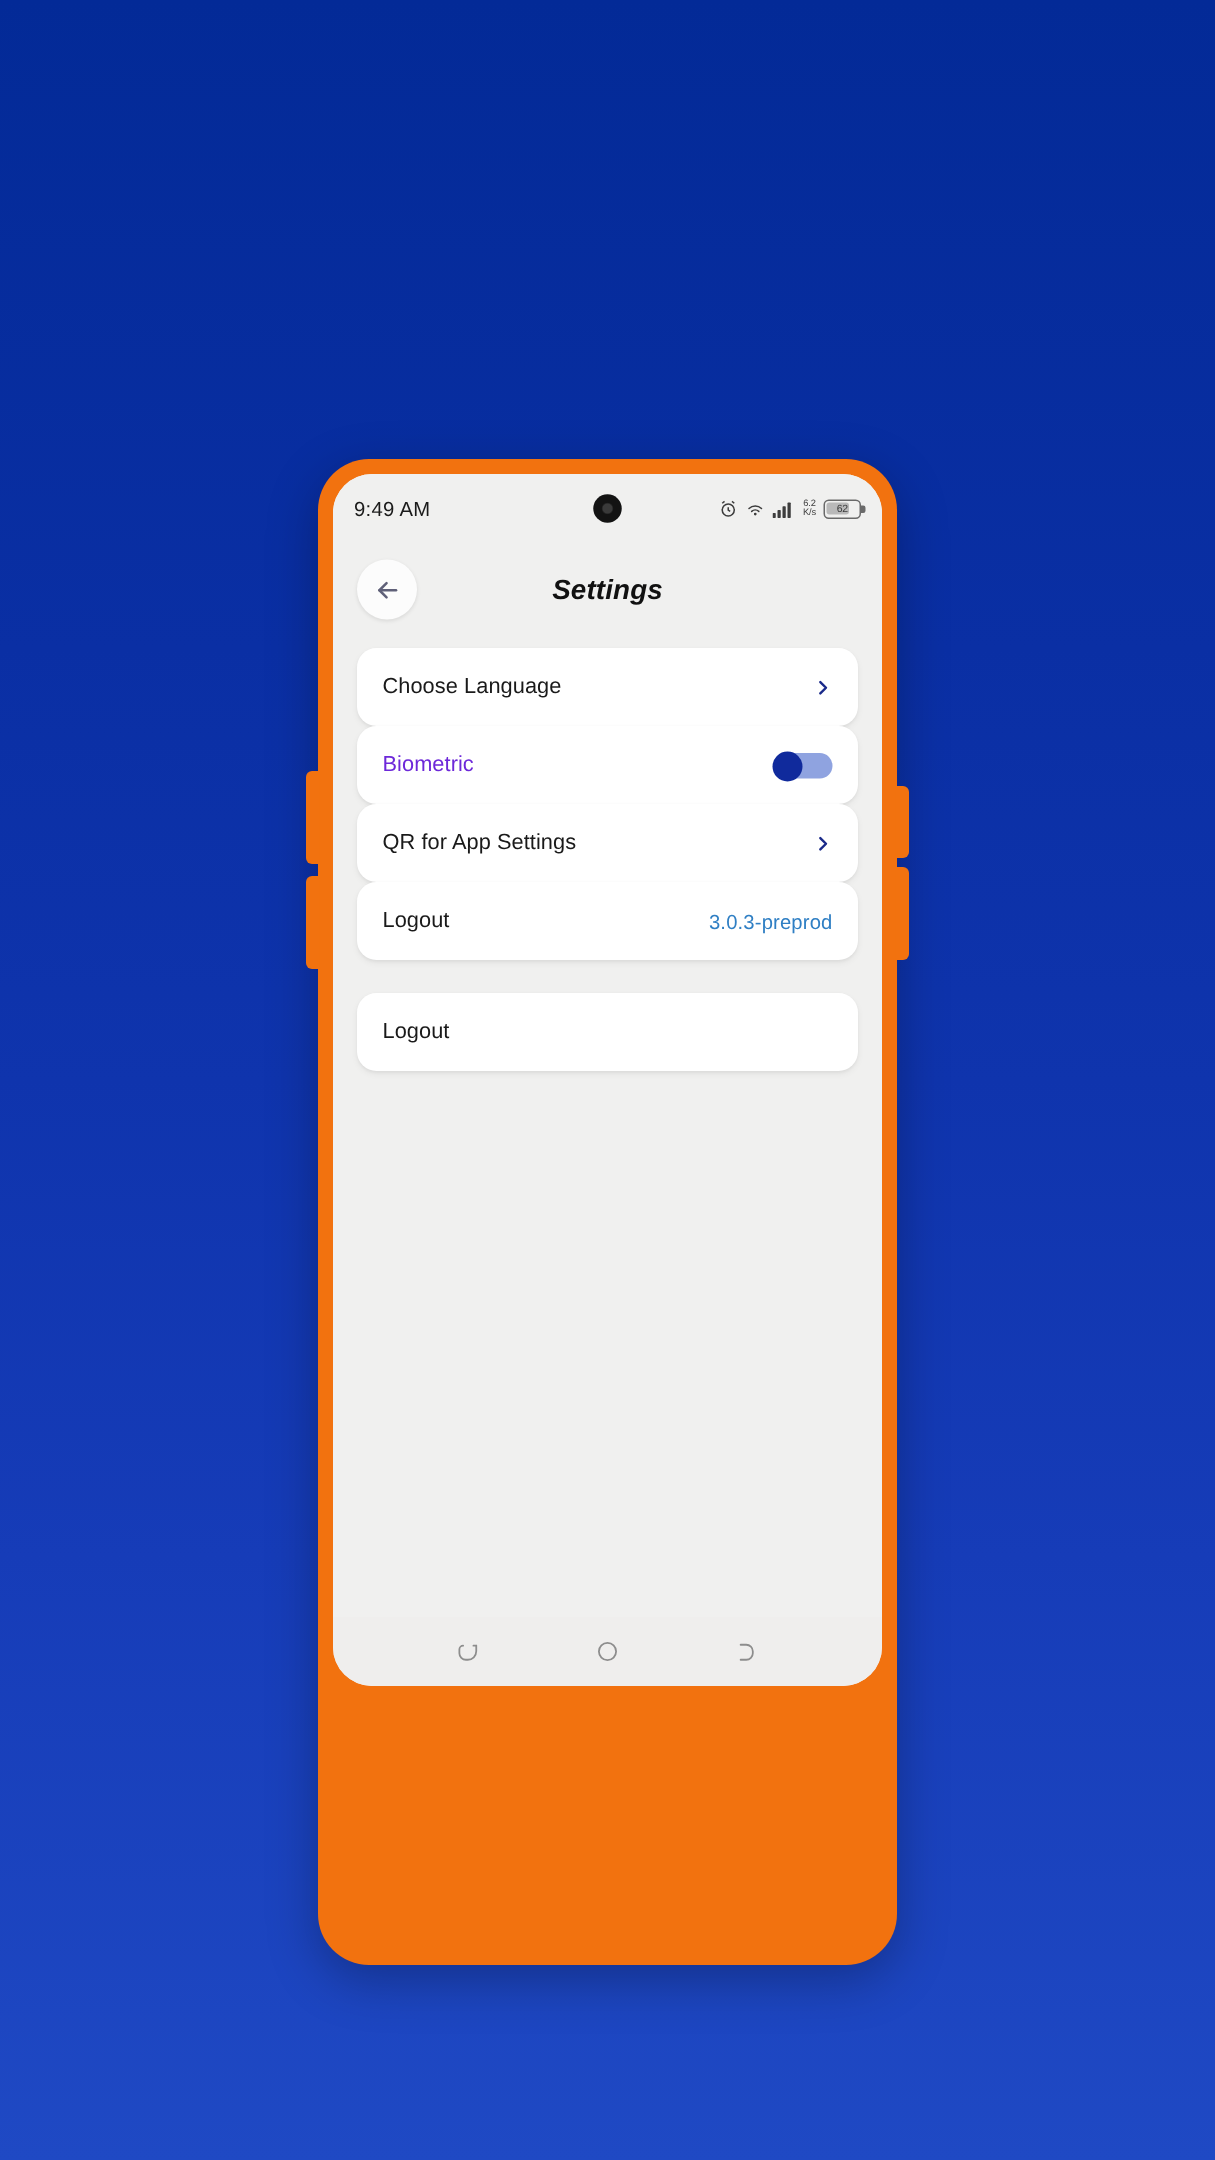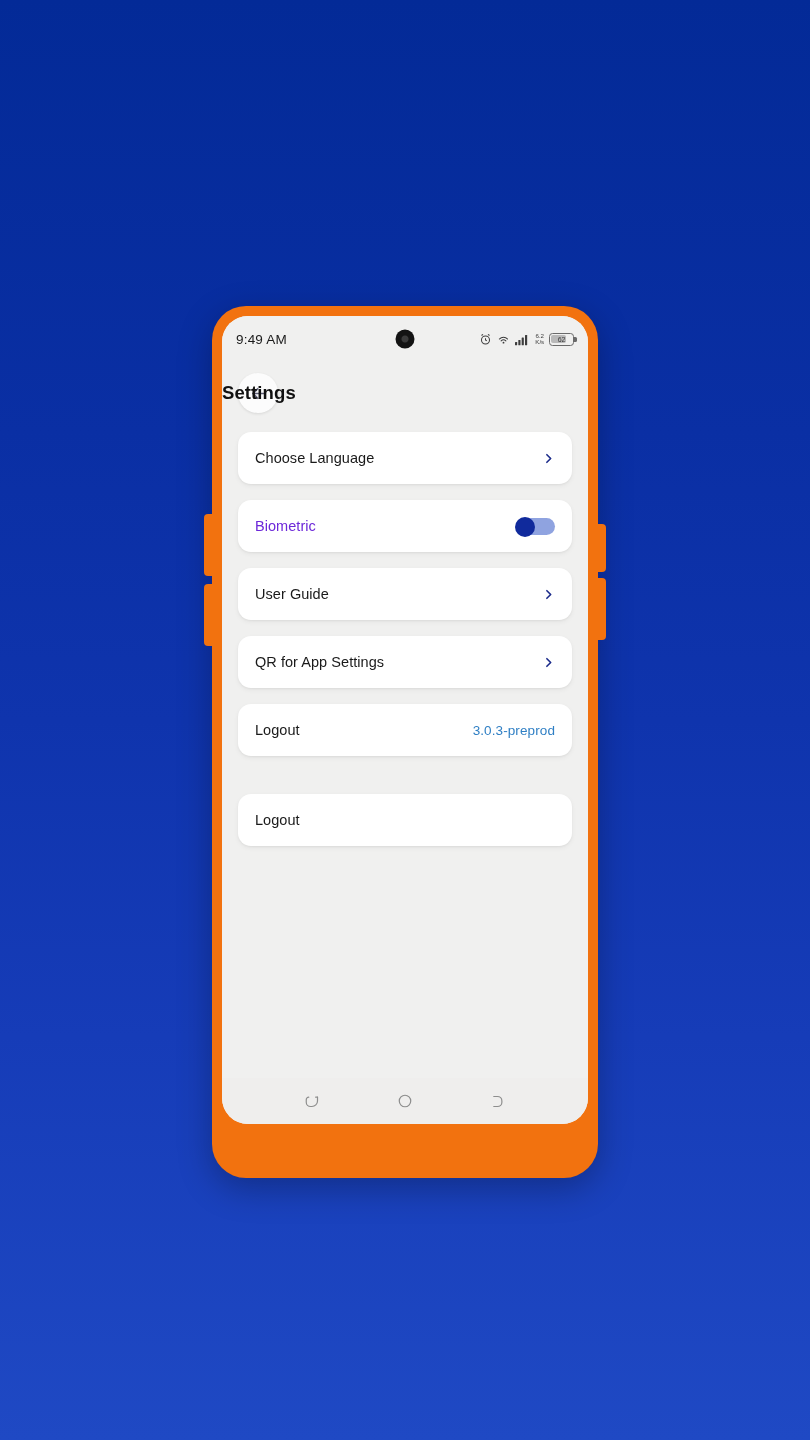--- a/index.html
+++ b/index.html
@@ -15,21 +15,21 @@
         #0f34ad 50%,
         #163cb8 72%,
         #1f49c4 100%);
     position:relative;
   }
 
   
   .phone-wrap {
     position:absolute;
     left:212px; top:306px;
-    width:386px; height:872px;
+    width:386px; height:1004px;
   }
   .phone-frame {
     position:absolute; inset:0;
     background:#f2720f;
     border-radius:34px;
     box-shadow:0 10px 34px rgba(0,0,0,0.28);
   }
   
   .btn-nub {
     position:absolute;
@@ -126,34 +126,35 @@
     width:40px; height:40px;
     border-radius:50%;
     background:#fcfcfc;
     display:flex; align-items:center; justify-content:center;
     box-shadow:0 1px 3px rgba(0,0,0,0.10);
     cursor:pointer;
   }
   .page-title {
     position:absolute;
     left:0; right:0;
-    text-align:left;
+    text-align:center;
     font-size:18.5px;
     font-weight:bold;
     color:#111;
     letter-spacing:.1px;
     pointer-events:none;
+    font-style:italic;
   }
 
   
   .list {
     flex:1 1 auto;
     padding:8px 16px 0 16px;
     display:flex; flex-direction:column;
-    gap:16px;
+    gap:0;
     overflow:hidden;
   }
   .card {
     background:#ffffff;
     border-radius:13px;
     height:52px;
     display:flex; align-items:center;
     padding:0 17px;
     box-shadow:0 2px 5px rgba(0,0,0,0.055), 0 1px 2px rgba(0,0,0,0.04);
     cursor:pointer;
@@ -285,28 +286,20 @@
       <div class="card">
         <span class="card-label muted">Biometric</span>
         <span class="card-right">
           <span class="toggle">
             <span class="toggle-track"></span>
             <span class="toggle-knob"></span>
           </span>
         </span>
       </div>
 
-      <div class="card">
-        <span class="card-label">User Guide</span>
-        <span class="card-right">
-          <svg class="chev" width="13" height="13" viewBox="0 0 24 24" fill="none" stroke="#1a2a8a" stroke-width="3" stroke-linecap="round" stroke-linejoin="round">
-            <path d="M9 5l7 7-7 7"></path>
-          </svg>
-        </span>
-      </div>
 
       <div class="card">
         <span class="card-label">QR for App Settings</span>
         <span class="card-right">
           <svg class="chev" width="13" height="13" viewBox="0 0 24 24" fill="none" stroke="#1a2a8a" stroke-width="3" stroke-linecap="round" stroke-linejoin="round">
             <path d="M9 5l7 7-7 7"></path>
           </svg>
         </span>
       </div>
 

